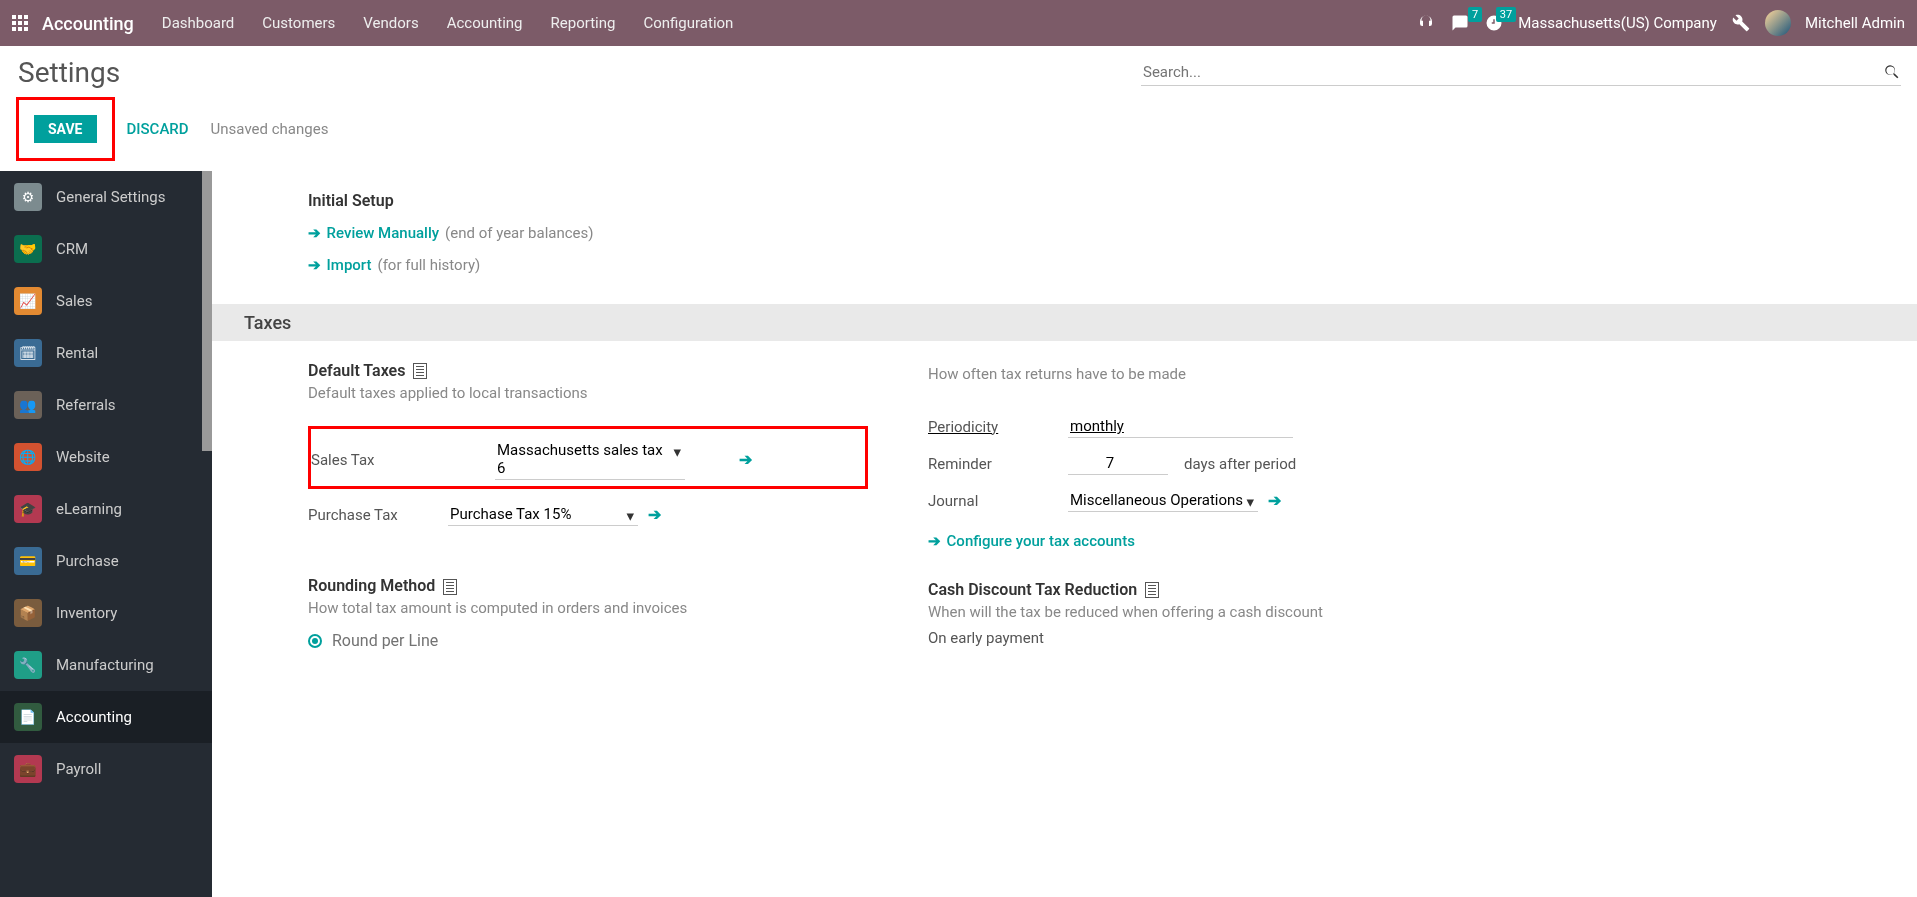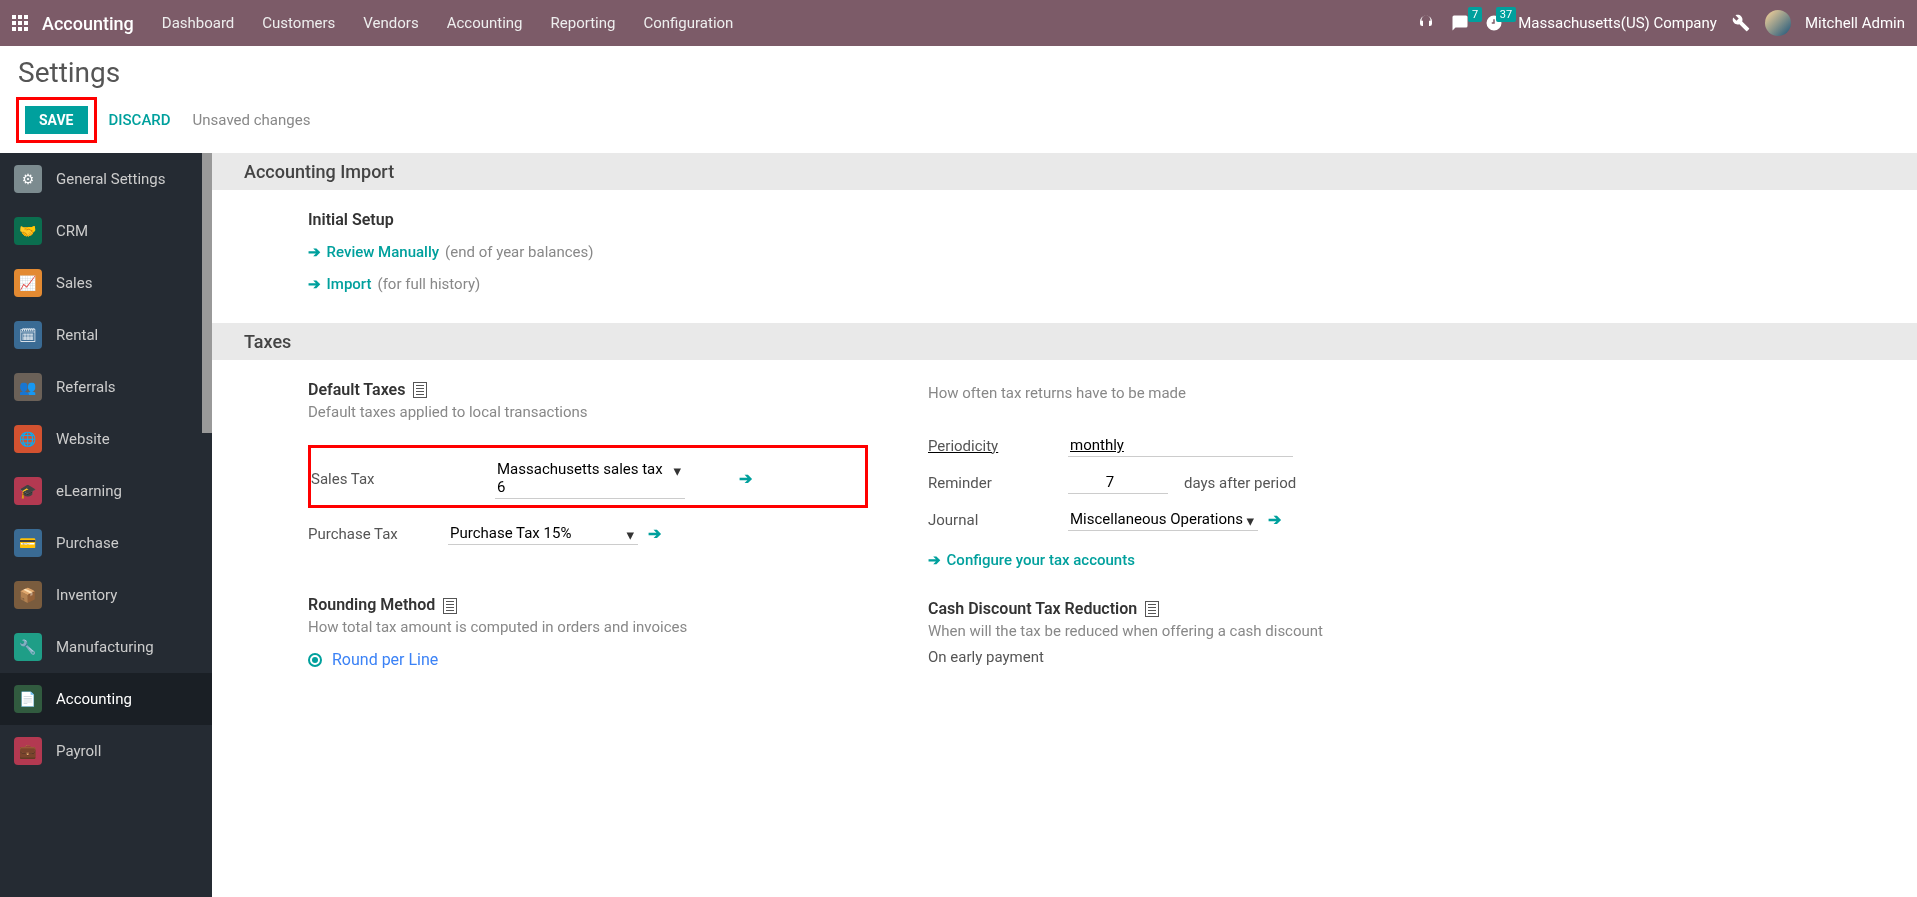--- a/index.html
+++ b/index.html
@@ -21,21 +21,21 @@
 
 
 .control-panel { padding: 10px 16px; }
 .cp-top { display: flex; align-items: center; }
 .page-title { font-size: 28px; color: #555; margin-left: 2px; }
 .search-wrap { margin-left: auto; width: 760px; display: flex; align-items: center; border-bottom: 1px solid #ccc; }
 .search-input { flex: 1; border: none; outline: none; font-size: 15px; padding: 4px 2px; color: #555; }
 .search-icon { color: #333; }
 .cp-bottom { display: flex; align-items: center; gap: 8px; margin-top: 8px; }
 .save-btn { background: #00a09d; color: #fff; border: none; padding: 6px 14px; font-size: 14px; font-weight: bold; cursor: pointer; }
-.save-highlight { border: 3px solid #f00; padding: 6px; display: inline-block; }
+.save-highlight { border: 3px solid #f00; padding: 15px; display: inline-block; }
 .discard-btn { background: none; border: none; color: #00a09d; font-size: 15px; font-weight: 500; cursor: pointer; margin-left: 4px; }
 .unsaved { color: #888; font-size: 15px; margin-left: 14px; }
 
 
 .main { display: flex; height: 754px; }
 .sidebar { width: 212px; background: #252b33; color: #ccc; overflow-y: auto; position: relative; }
 .sidebar::-webkit-scrollbar { width: 10px; }
 .sidebar::-webkit-scrollbar-thumb { background: #888; }
 .sidebar-track { position: absolute; right: 0; top: 0; width: 10px; height: 280px; background: #999; }
 .sidebar-item { display: flex; align-items: center; gap: 14px; padding: 12px 14px; cursor: pointer; font-size: 15px; color: #ccc; }
@@ -117,20 +117,26 @@
         </svg>
     </div>
     <div class="avatar"></div>
     <div class="company-name">Mitchell Admin</div>
   </div>
 </div>
 
 <div class="control-panel">
   <div class="cp-top">
     <div class="page-title">Settings</div>
+    <div class="search-wrap">
+      <input class="search-input" placeholder="Search..." style="">
+      <svg class="search-icon" width="18" height="18" viewBox="0 0 24 24">
+          <path d="M15.5 14h-.79l-.28-.27a6.5 6.5 0 10-.7.7l.27.28v.79l5 4.99L20.49 19zM10 15.5A5.5 5.5 0 1115.5 10 5.5 5.5 0 0110 15.5z"></path>
+        </svg>
+    </div>
   </div>
   <div class="cp-bottom">
     <span class="save-highlight">
       <button class="save-btn">SAVE</button>
     </span>
     <button class="discard-btn">DISCARD</button>
     <span class="unsaved">Unsaved changes</span>
   </div>
 </div>
 
@@ -185,21 +191,20 @@
         </div>
         <div class="sidebar-item">
           <span class="app-icon" style="background:#b33951">💼</span>
           <span>Payroll</span>
         </div>
       </div>
   </div>
 
   <div class="content">
 
-    <div class="section-header">Accounting Import</div>
     <div class="section-body">
       <div class="col">
         <div class="setting-title">Initial Setup</div>
         <div class="action-link">
           <span class="arrow">➔</span>
           <span class="link-text">Review Manually</span>
           <span class="hint">(end of year balances)</span>
         </div>
         <div class="action-link">
           <span class="arrow">➔</span>
@@ -234,21 +239,21 @@
             <span class="caret">▾</span>
           </div>
           <span class="ext-arrow">➔</span>
         </div>
 
         <div class="setting-title" style="margin-top: 50px; align-items: flex-end;">
           <span>Rounding Method</span>
           <span class="building-icon"></span>
         </div>
         <div class="setting-desc">How total tax amount is computed in orders and invoices</div>
-        <div class="form-row" style="color:#3b82f6;">
+        <div class="form-row" style="color:#737373;">
           <span class="radio checked"></span>
           <span>Round per Line</span>
         </div>
       </div>
 
       <div class="col">
         <div class="setting-desc">How often tax returns have to be made</div>
         <div class="form-row" style="margin-top:32px;text-decoration:underline;">
           <div class="form-label">Periodicity</div>
           <div class="form-select" style="width:225px;">

